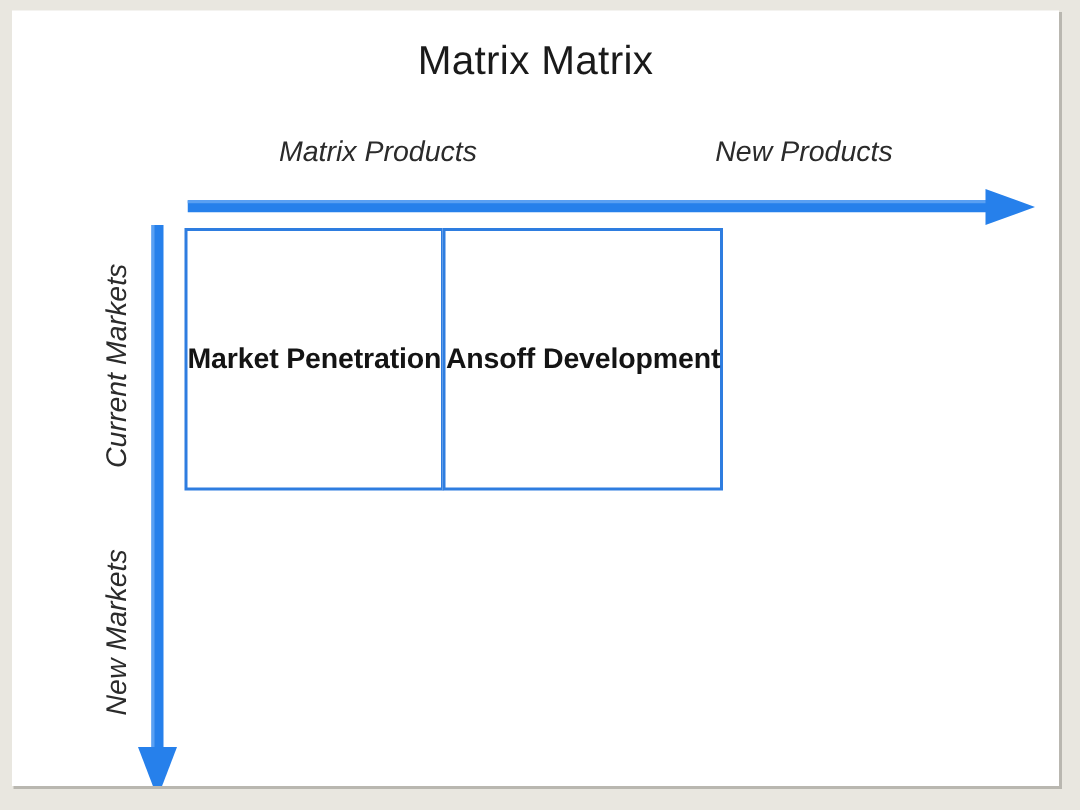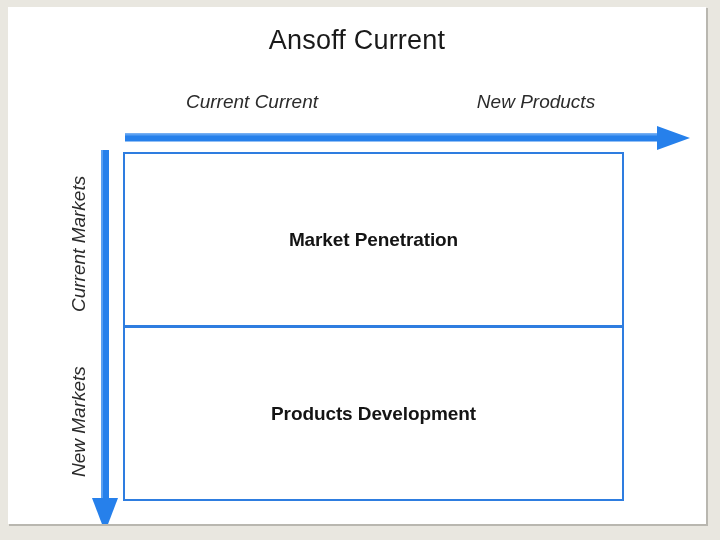--- a/index.html
+++ b/index.html
@@ -97,24 +97,24 @@
     top: 143px;
     width: 34px;
     height: 382px;
   }
 
   
   #matrix-grid {
     position: absolute;
     left: 116px;
     top: 146px;
-    width: 500px;
+    width: 440px;
     height: 348px;
     display: grid;
-    grid-template-columns: 1fr;
+    grid-template-columns: 1fr 1fr 1fr 1fr;
     grid-template-rows: 1fr 1fr;
   }
   .quadrant {
     box-sizing: border-box;
     border: 2px solid #2e7de0;
     margin: -1px 0 0 -1px;
     display: flex;
     align-items: center;
     justify-content: center;
     background: #ffffff;
@@ -129,23 +129,23 @@
   }
 </style>
 </head>
 <body>
 
 <div id="slide-frame">
   <div id="slide-inner-shadow"></div>
 
   <div id="slide-canvas">
 
-    <div id="diagram-title">Ansoff Current</div>
+    <div id="diagram-title">Matrix Matrix</div>
 
-    <div class="col-header" id="col-header-current">Current Current</div>
+    <div class="col-header" id="col-header-current">Matrix Products</div>
     <div class="col-header" id="col-header-new">New Products</div>
 
     <div class="row-header" id="row-header-current">Current Markets</div>
     <div class="row-header" id="row-header-new">New Markets</div>
 
     <svg id="arrow-horizontal" viewBox="0 0 565 27">
       <rect x="0" y="8.5" width="536" height="8" fill="#2680EB"></rect>
       <rect x="0" y="8.5" width="536" height="2" fill="#5AA0F2"></rect>
       <polygon points="532,1 565,13 532,25" fill="#2680EB"></polygon>
     </svg>
@@ -156,20 +156,20 @@
       <polygon points="4,348 30,348 17,382" fill="#2680EB"></polygon>
     </svg>
 
     <div id="matrix-grid">
 
       <div class="quadrant">
         <span class="quadrant-label">Market Penetration</span>
       </div>
 
       <div class="quadrant">
-        <span class="quadrant-label">Products Development</span>
+        <span class="quadrant-label">Ansoff Development</span>
       </div>
 
 
 
     </div>
   </div>
 </div>
 
 </body></html>

